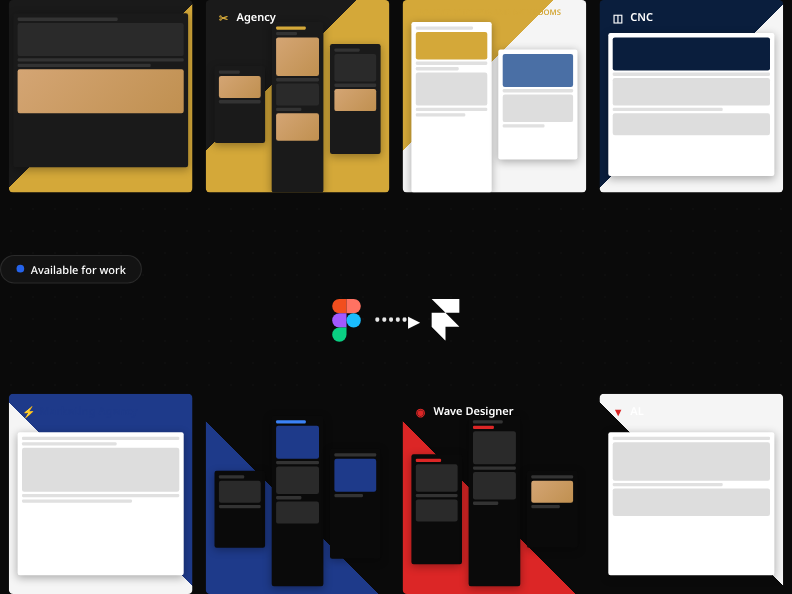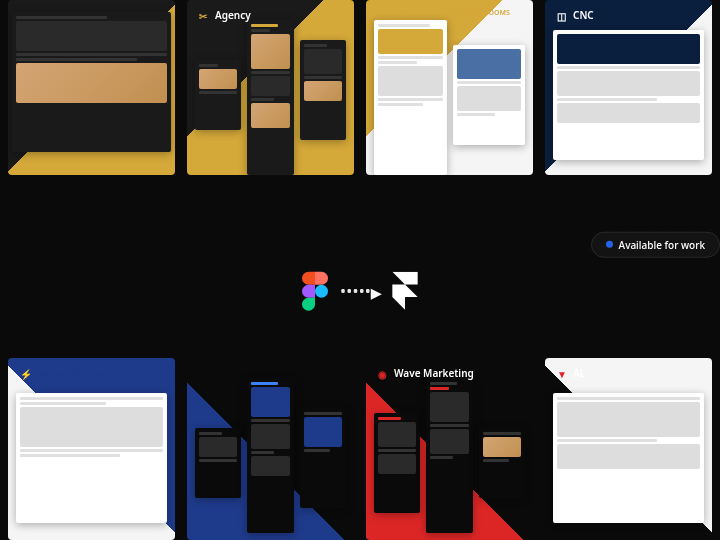--- a/index.html
+++ b/index.html
@@ -14,21 +14,21 @@
 .card-label .logo{width:12px;height:12px;display:inline-block}
 .mockups{position:absolute;inset:20px 8px 8px 8px;display:flex;gap:6px;align-items:flex-start;justify-content:center}
 .mock{background:#fff;border-radius:2px;box-shadow:0 2px 8px rgba(0,0,0,.3);flex:1}
 .mock.dark{background:#1a1a1a}
 .mock-content{padding:4px;display:flex;flex-direction:column;gap:2px}
 .mock-line{height:3px;background:#e0e0e0;border-radius:1px}
 .mock.dark .mock-line{background:#333}
 .mock-block{background:#ddd;border-radius:2px}
 .mock.dark .mock-block{background:#2a2a2a}
 .mock-img{background:linear-gradient(135deg,#d4a574,#c09050);border-radius:2px}
-.center{position:absolute;top:50%;left:50%;transform:translate(-50%,-50%);text-align:right;z-index:20;width:100%}
+.center{position:absolute;top:50%;left:50%;transform:translate(-50%,-50%);text-align:left;z-index:20;width:100%}
 .badge{display:inline-flex;align-items:center;gap:6px;background:rgba(20,20,20,.9);border:1px solid #2a2a2a;border-radius:20px;padding:5px 14px;margin-bottom:14px}
 .badge-dot{width:7px;height:7px;border-radius:50%;background:#2563eb}
 .badge-text{color:#fff;font-size:10px;font-weight:500}
 .headline{color:#fff;font-size:22px;font-weight:700;letter-spacing:4px;line-height:1.35;text-transform:uppercase;margin-bottom:18px}
 .tools{display:flex;align-items:center;justify-content:center;gap:12px}
 .figma{width:26px;height:38px;position:relative}
 .figma-shape{position:absolute;width:13px;height:13px}
 .fs1{top:0;left:0;background:#f24e1e;border-radius:7px 0 0 7px}
 .fs2{top:0;right:0;background:#ff7262;border-radius:0 7px 7px 0}
 .fs3{top:13px;left:0;background:#a259ff;border-radius:7px 0 0 7px}
@@ -229,21 +229,21 @@
             <div class="mock-line" style="width:70%"></div>
           </div>
         </div>
     </div>
   </div>
 
   <div class="card bottom c7">
     <div class="card-bg"></div>
     <div class="card-label">
         <span class="logo" style="color:#dc2626">◉</span>
-        <span>Wave Marketing</span>
+        <span>Wave Designer</span>
       </div>
     <div class="mockups">
       <div class="mock dark mock-m" style="margin-top:35px">
           <div class="mock-content">
             <div class="mock-line" style="width:60%;background:#dc2626"></div>
             <div class="mock-block" style="height:25px"></div>
             <div class="mock-line"></div>
             <div class="mock-block" style="height:20px"></div>
           </div>
         </div>

